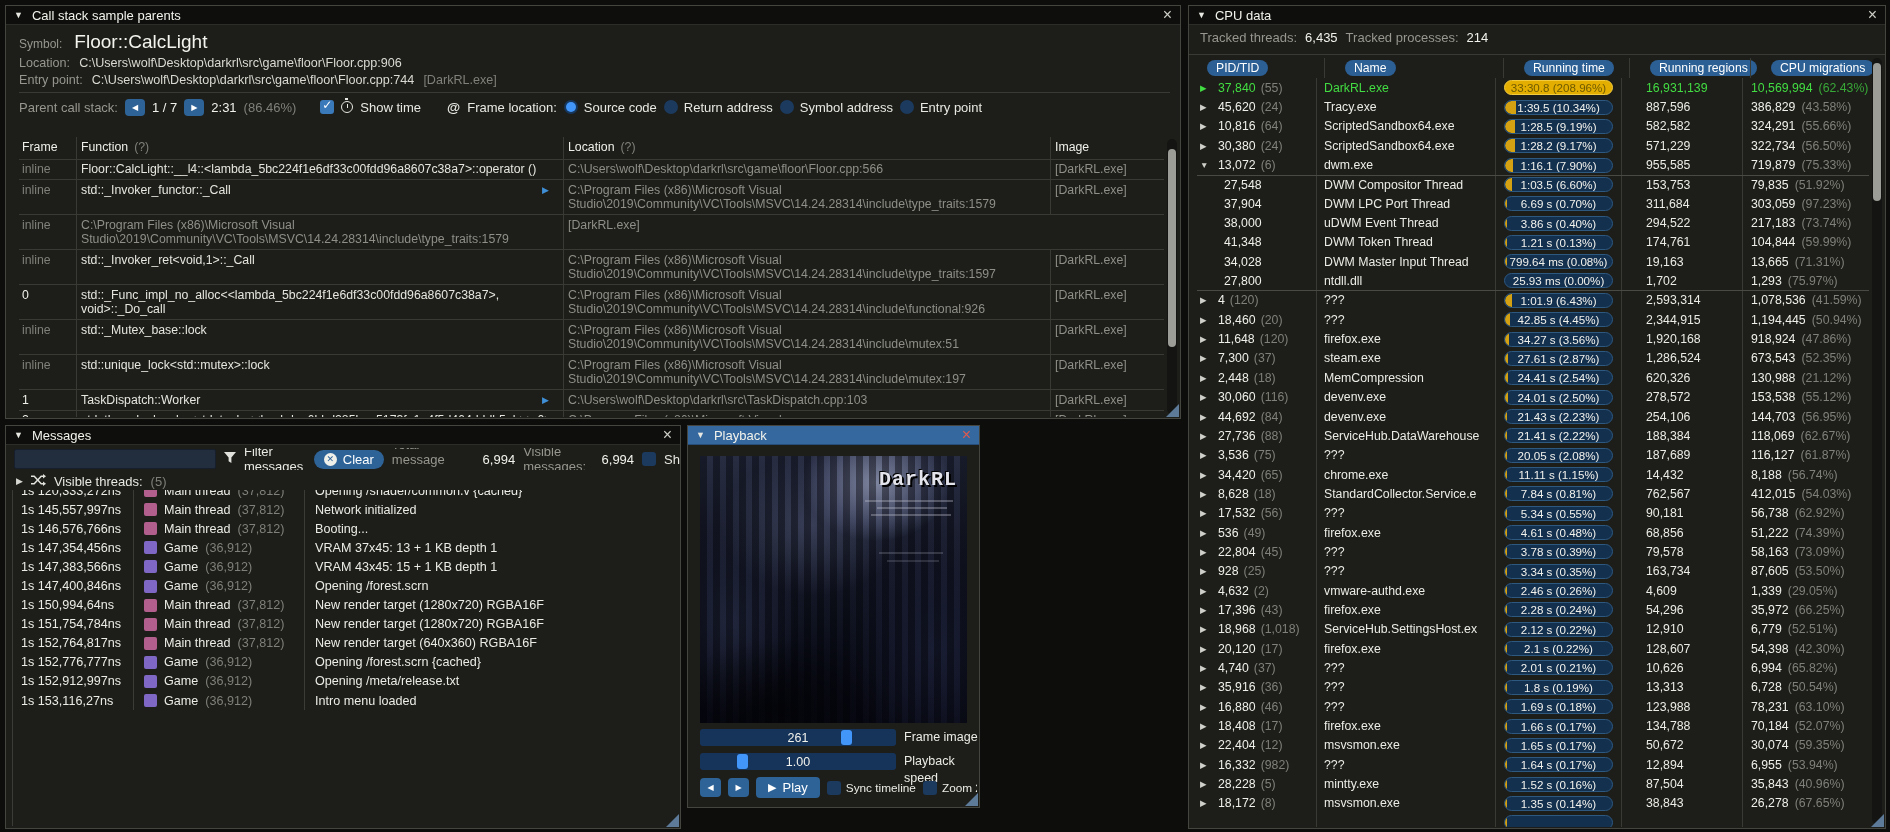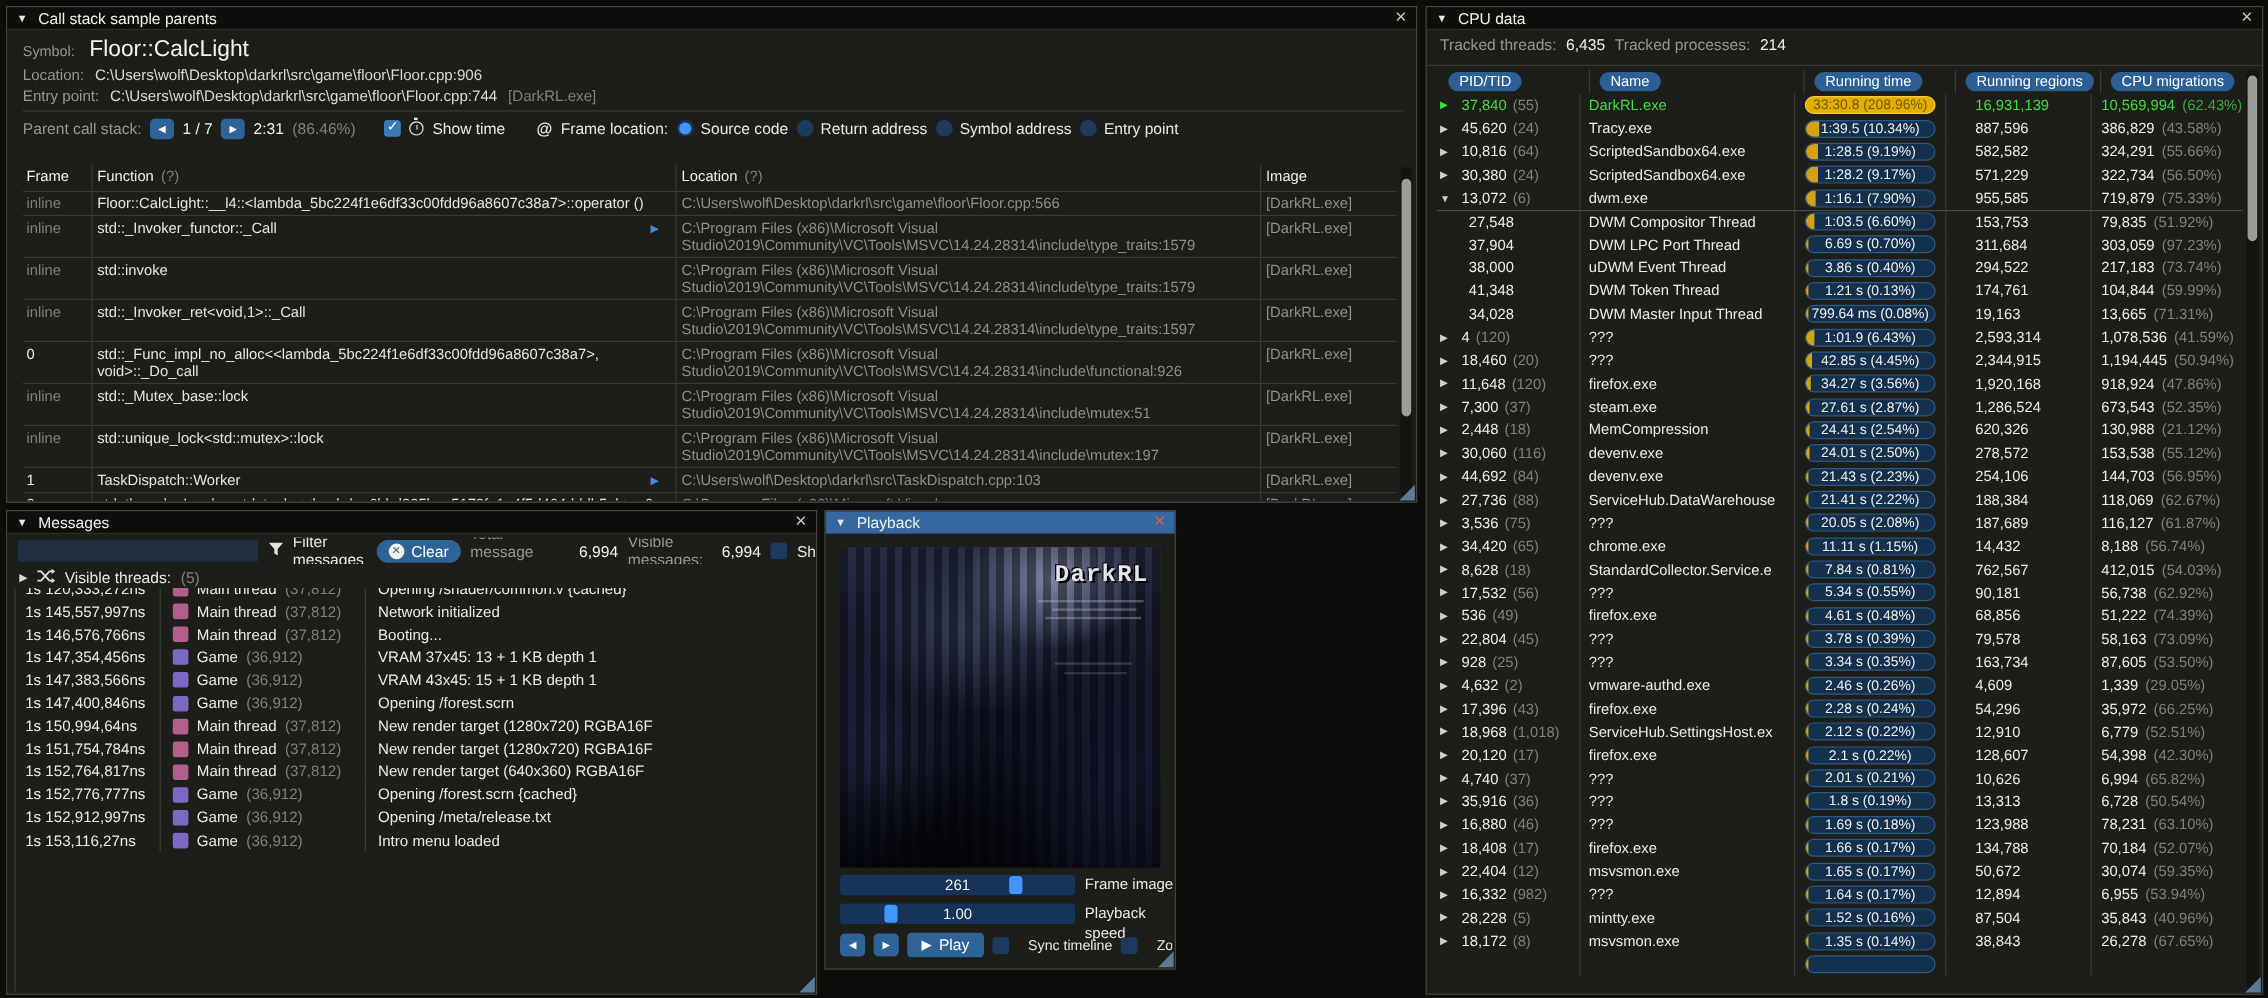--- a/index.html
+++ b/index.html
@@ -96,30 +96,30 @@
   .pslider .handle{position:absolute;top:1px;bottom:1px;width:11px;background:#4296fa;border-radius:3px}
   .pslider .val{position:absolute;inset:0;display:flex;align-items:center;justify-content:center;
     color:#f2f2ec;font-size:12.5px}
   .slabel{position:absolute;left:216px;font-size:12.5px;color:#ececE6;line-height:17px}
   .pb-btnrow{position:absolute;left:12px;right:2px;top:351px;height:21px;display:flex;align-items:center;gap:7px;overflow:hidden}
   .sq-btn{width:21px;height:19px;background:#2e6398;border-radius:4px;display:flex;
     align-items:center;justify-content:center;color:#fff;font-size:8px;flex:none}
   .play-btn{height:21px;background:#2e6398;border-radius:4px;display:flex;align-items:center;
     gap:6px;padding:0 12px;color:#fff;font-size:13px;flex:none}
   .play-btn .ic{font-size:11px}
-  .pb-check{display:flex;align-items:center;gap:16px;font-size:11.8px;color:#ececE6;flex:none}
+  .pb-check{display:flex;align-items:center;gap:5px;font-size:11.8px;color:#ececE6;flex:none}
   .pb-status{position:absolute;left:12px;top:380px;font-size:12.5px;display:flex;gap:8px;align-items:baseline}
 
   
   .cpu-stats{position:absolute;left:11px;top:24px;display:flex;gap:8px;font-size:13px;align-items:baseline}
   .cpu-hdiv{position:absolute;left:0;right:0;top:48px;border-top:1px solid #3a3a35}
   .cpu-head{position:absolute;left:16px;right:16px;top:52px;height:20px;display:grid;
     grid-template-columns:119px 179px 126px 121px 1fr}
   .cpu-head .hc{display:flex;align-items:center;padding-left:2px}
-  .cpu-head .hc+.hc{border-left:1px solid #3a3a35;padding-left:8px}
+  .cpu-head .hc+.hc{border-left:1px solid #3a3a35;padding-left:20px}
   .pill{background:#2c5f94;color:#fff;border-radius:9px;padding:1px 9px;font-size:12.2px;white-space:nowrap}
   .cpu-rows{position:absolute;left:8px;right:16px;top:72px;bottom:1px;overflow:hidden;font-size:12.3px}
   .cpu-row{display:grid;grid-template-columns:119px 179px 126px 121px 1fr;height:19.35px;align-items:center}
   .cpu-row .cc{height:100%;display:flex;align-items:center;overflow:hidden;white-space:nowrap}
   .cpu-row .cc+.cc{border-left:1px solid #3a3a35}
   .cpu-row.sep-top{border-top:1px solid #4a4a44}
   .cpu-row.sep-bottom{border-bottom:1px solid #4a4a44}
   .c-pid{padding-left:3px;gap:5px}
   .cpu-row.child .c-pid{padding-left:27px}
   .arrow{width:13px;font-size:8.5px;color:#d0d0ca;flex:none}
@@ -211,21 +211,20 @@
           <div class="cs-cell c-img">[DarkRL.exe]</div>
         </div>
         <div class="cs-row">
           <div class="cs-cell c-frame dim">inline</div>
           <div class="cs-cell c-fn">std::_Invoker_functor::_Call<span class="goto">▶</span></div>
           <div class="cs-cell c-loc">C:\Program Files (x86)\Microsoft Visual Studio\2019\Community\VC\Tools\MSVC\14.24.28314\include\type_traits:1579</div>
           <div class="cs-cell c-img">[DarkRL.exe]</div>
         </div>
         <div class="cs-row">
           <div class="cs-cell c-frame dim">inline</div>
-          <div class="cs-cell c-fn">std::invoke</div>
           <div class="cs-cell c-loc">C:\Program Files (x86)\Microsoft Visual Studio\2019\Community\VC\Tools\MSVC\14.24.28314\include\type_traits:1579</div>
           <div class="cs-cell c-img">[DarkRL.exe]</div>
         </div>
         <div class="cs-row">
           <div class="cs-cell c-frame dim">inline</div>
           <div class="cs-cell c-fn">std::_Invoker_ret&lt;void,1&gt;::_Call</div>
           <div class="cs-cell c-loc">C:\Program Files (x86)\Microsoft Visual Studio\2019\Community\VC\Tools\MSVC\14.24.28314\include\type_traits:1597</div>
           <div class="cs-cell c-img">[DarkRL.exe]</div>
         </div>
         <div class="cs-row">
@@ -694,20 +693,36 @@
               <span class="tb-fill" style="width: 2%;"></span>
               <span class="tb-label">799.64 ms (0.08%)</span>
             </div>
           </div>
           <div class="cc c-reg">19,163</div>
           <div class="cc c-migr">
             <span class="migr-v">13,665</span>
             <span class="mpct">(71.31%)</span>
           </div>
         </div>
+        <div class="cpu-row child sep-bottom">
+          <div class="cc c-pid">
+            <span class="pid-v">27,800</span>
+          </div>
+          <div class="cc c-name">ntdll.dll</div>
+          <div class="cc c-time">
+            <div class="timebar">
+              <span class="tb-label">25.93 ms (0.00%)</span>
+            </div>
+          </div>
+          <div class="cc c-reg">1,702</div>
+          <div class="cc c-migr">
+            <span class="migr-v">1,293</span>
+            <span class="mpct">(75.97%)</span>
+          </div>
+        </div>
         <div class="cpu-row">
           <div class="cc c-pid">
             <span class="arrow">▶</span>
             <span class="pid-v">4</span>
             <span class="cnt">(120)</span>
           </div>
           <div class="cc c-name">???</div>
           <div class="cc c-time">
             <div class="timebar">
               <span class="tb-fill" style="width: 6.43%;"></span>

